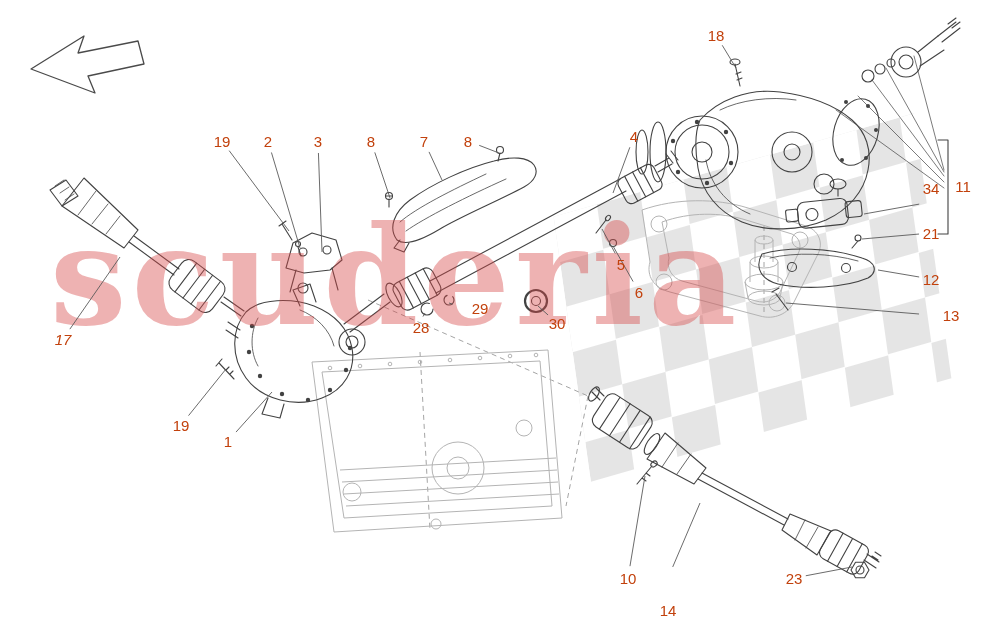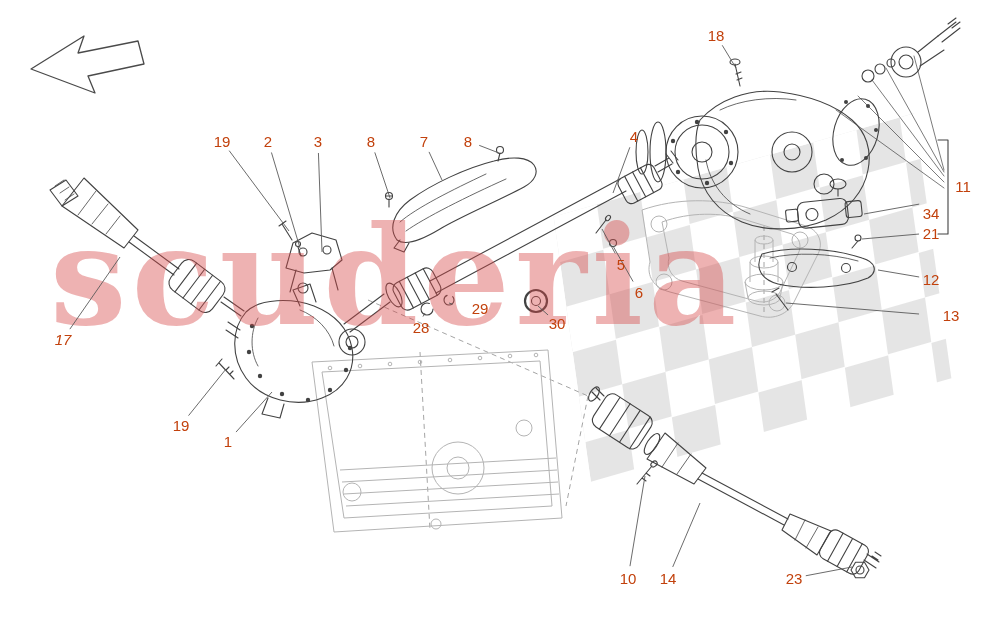--- a/index.html
+++ b/index.html
@@ -290,30 +290,30 @@
   <div id="callout-layer">
       <div class="callout" style="left: 716px; top: 35px;">18</div>
       <div class="callout" style="left: 222px; top: 141px;">19</div>
       <div class="callout" style="left: 268px; top: 141px;">2</div>
       <div class="callout" style="left: 318px; top: 141px;">3</div>
       <div class="callout" style="left: 371px; top: 141px;">8</div>
       <div class="callout" style="left: 424px; top: 141px;">7</div>
       <div class="callout" style="left: 468px; top: 141px;">8</div>
       <div class="callout" style="left: 634px; top: 136px;">4</div>
       <div class="callout" style="left: 963px; top: 186px;">11</div>
-      <div class="callout" style="left: 931px; top: 213px;">34</div>
+      <div class="callout" style="left: 931px; top: 188px;">34</div>
       <div class="callout" style="left: 931px; top: 233px;">21</div>
       <div class="callout" style="left: 931px; top: 279px;">12</div>
       <div class="callout" style="left: 931px; top: 315px; margin-left: 20px;">13</div>
       <div class="callout" style="left: 63px; top: 339px; font-style: italic;">17</div>
       <div class="callout" style="left: 621px; top: 264px;">5</div>
       <div class="callout" style="left: 639px; top: 292px;">6</div>
       <div class="callout" style="left: 421px; top: 327px;">28</div>
       <div class="callout" style="left: 480px; top: 308px;">29</div>
       <div class="callout" style="left: 557px; top: 323px;">30</div>
       <div class="callout" style="left: 181px; top: 425px;">19</div>
       <div class="callout" style="left: 228px; top: 441px;">1</div>
       <div class="callout" style="left: 628px; top: 578px;">10</div>
-      <div class="callout" style="left: 668px; top: 578px;">14</div>
+      <div class="callout" style="left: 668px; top: 610px;">14</div>
       <div class="callout" style="left: 794px; top: 578px;">23</div>
     </div>
 
 </div>
 
 </body></html>

